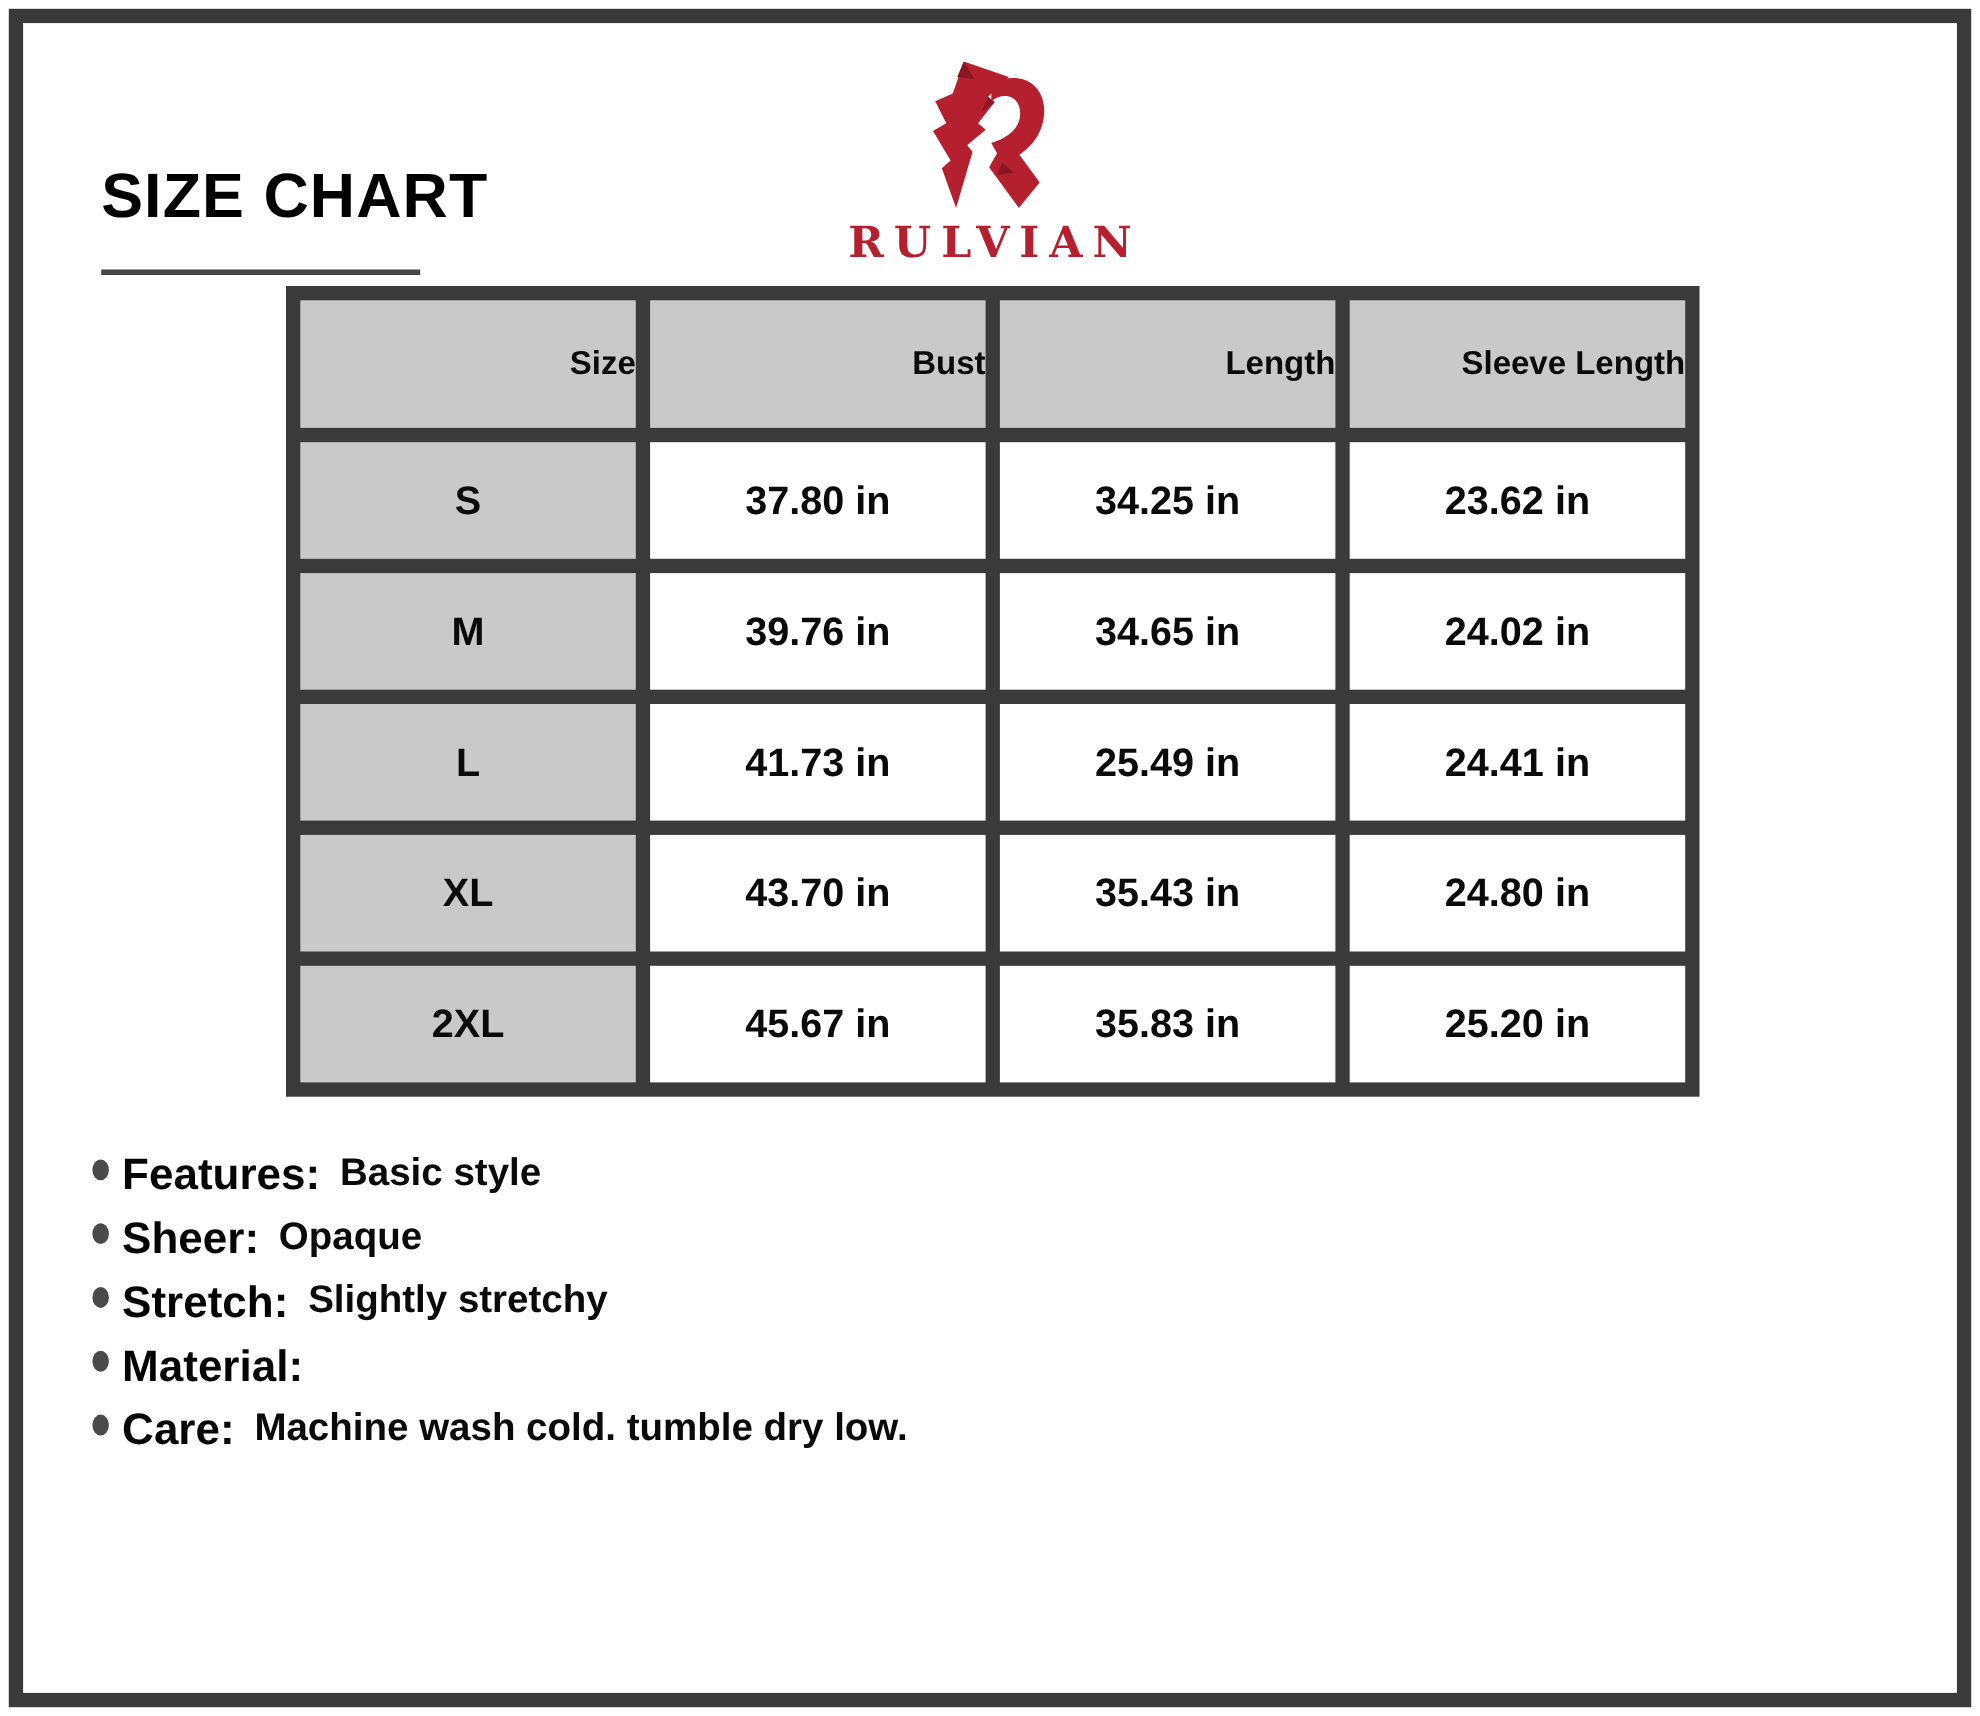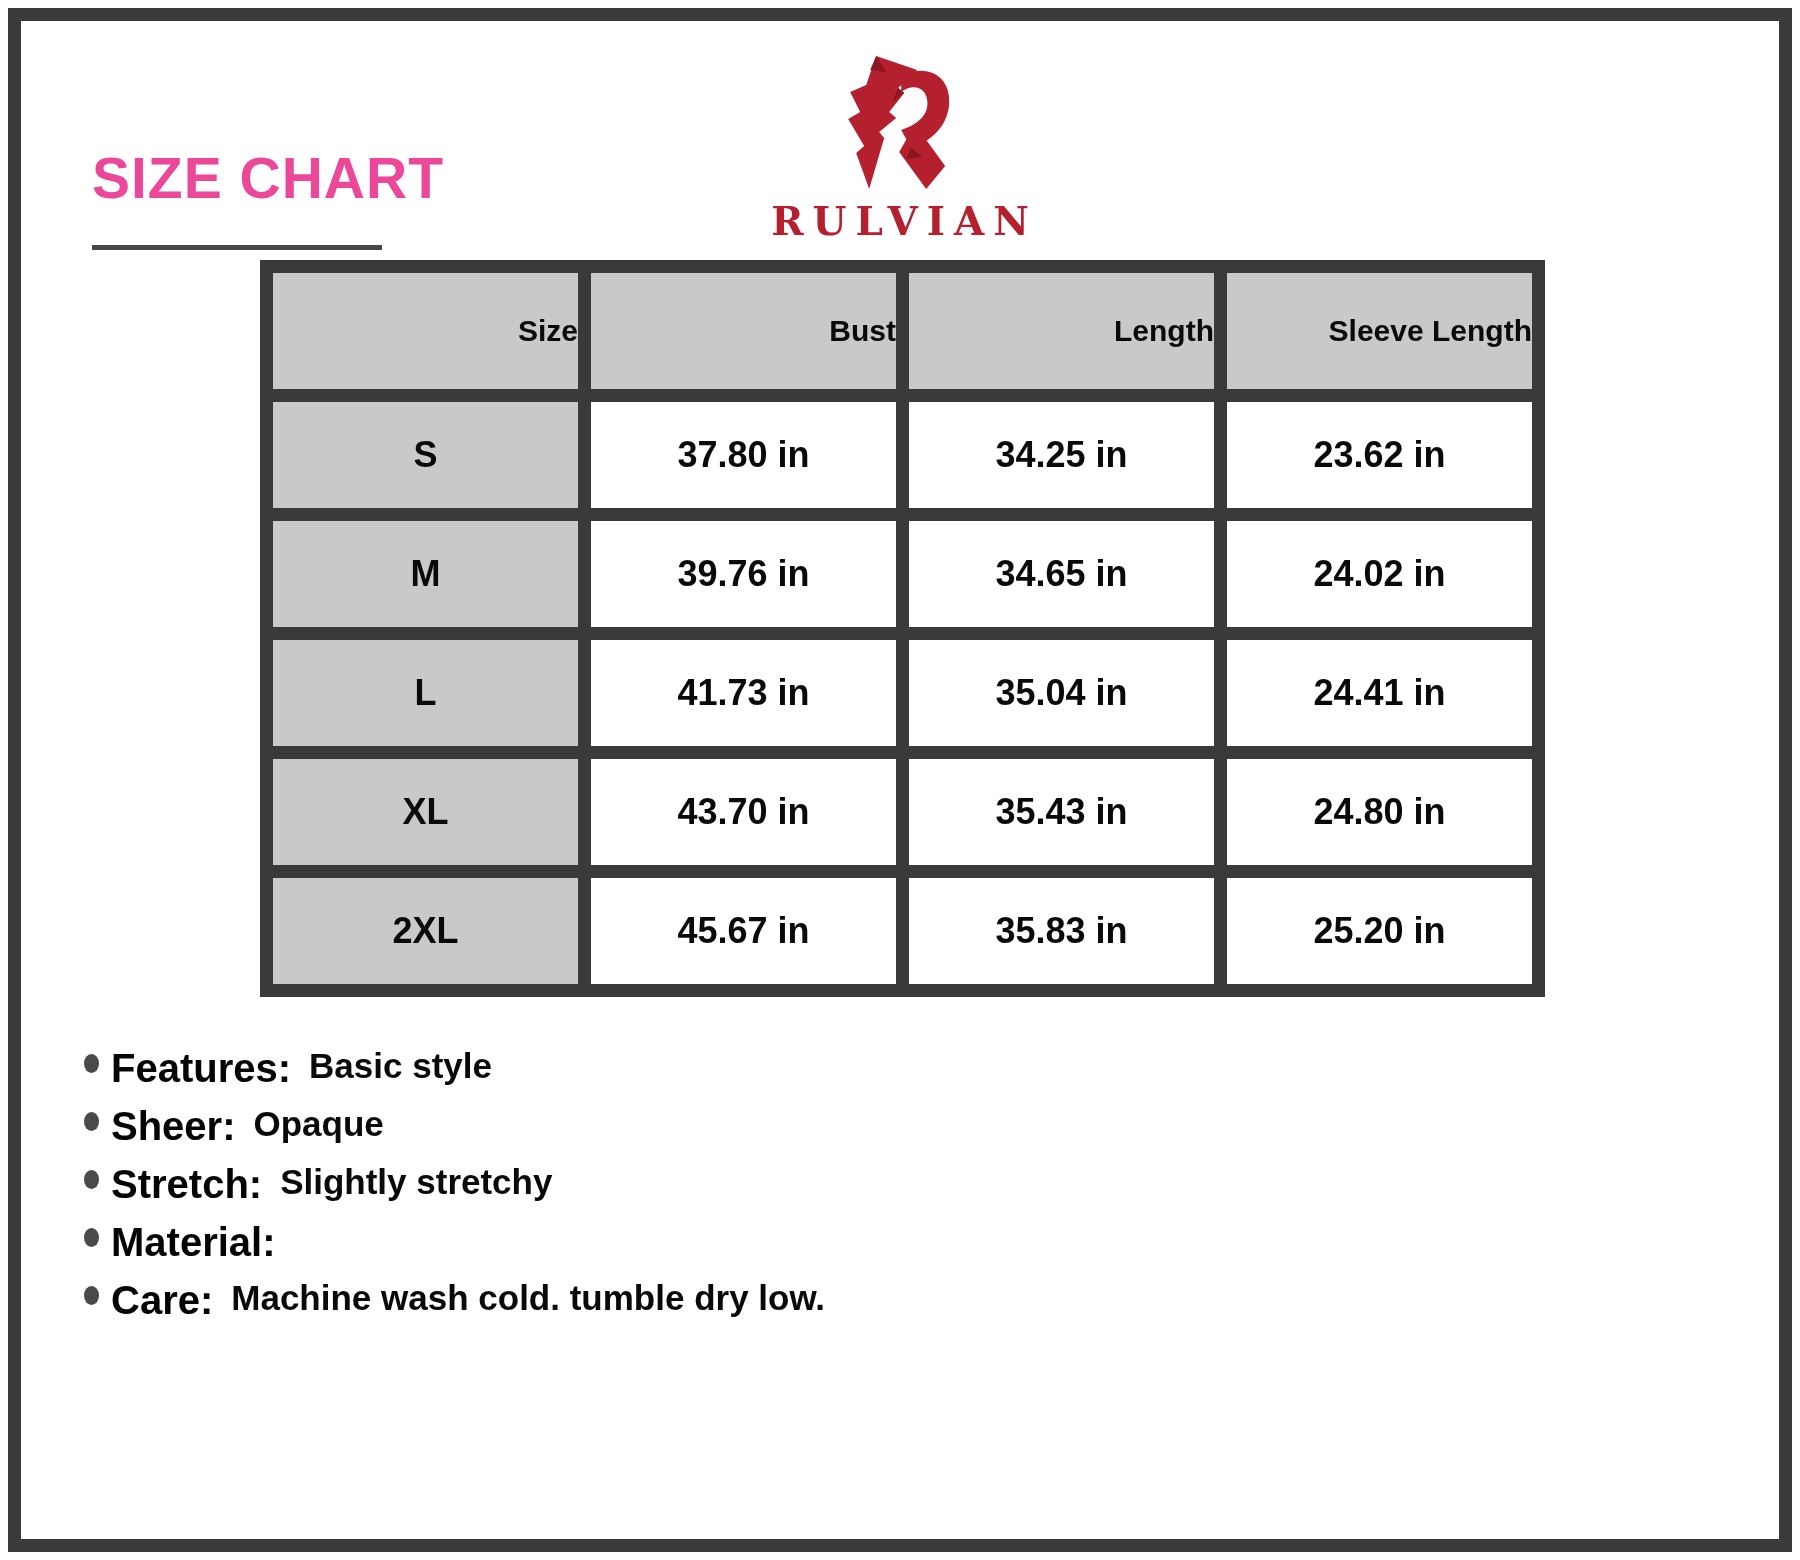--- a/index.html
+++ b/index.html
@@ -14,21 +14,21 @@
     position: absolute;
     inset: 8px;
     border: 13px solid #3a3a3a;
     background: #ffffff;
   }
   
   .title-block { position: absolute; left: 92px; top: 150px; }
   .page-title {
     font-size: 57px;
     font-weight: bold;
-    color: #ec4899;
+    color: #000000;
     letter-spacing: 1px;
     line-height: 1;
   }
   .title-underline {
     width: 290px;
     height: 5px;
     background: #474747;
     margin-top: 38px;
   }
   
@@ -151,21 +151,21 @@
     </tr>
     <tr>
       <td class="size-cell">M</td>
       <td>39.76 in</td>
       <td>34.65 in</td>
       <td>24.02 in</td>
     </tr>
     <tr>
       <td class="size-cell">L</td>
       <td>41.73 in</td>
-      <td>35.04 in</td>
+      <td>25.49 in</td>
       <td>24.41 in</td>
     </tr>
     <tr>
       <td class="size-cell">XL</td>
       <td>43.70 in</td>
       <td>35.43 in</td>
       <td>24.80 in</td>
     </tr>
     <tr>
       <td class="size-cell">2XL</td>

